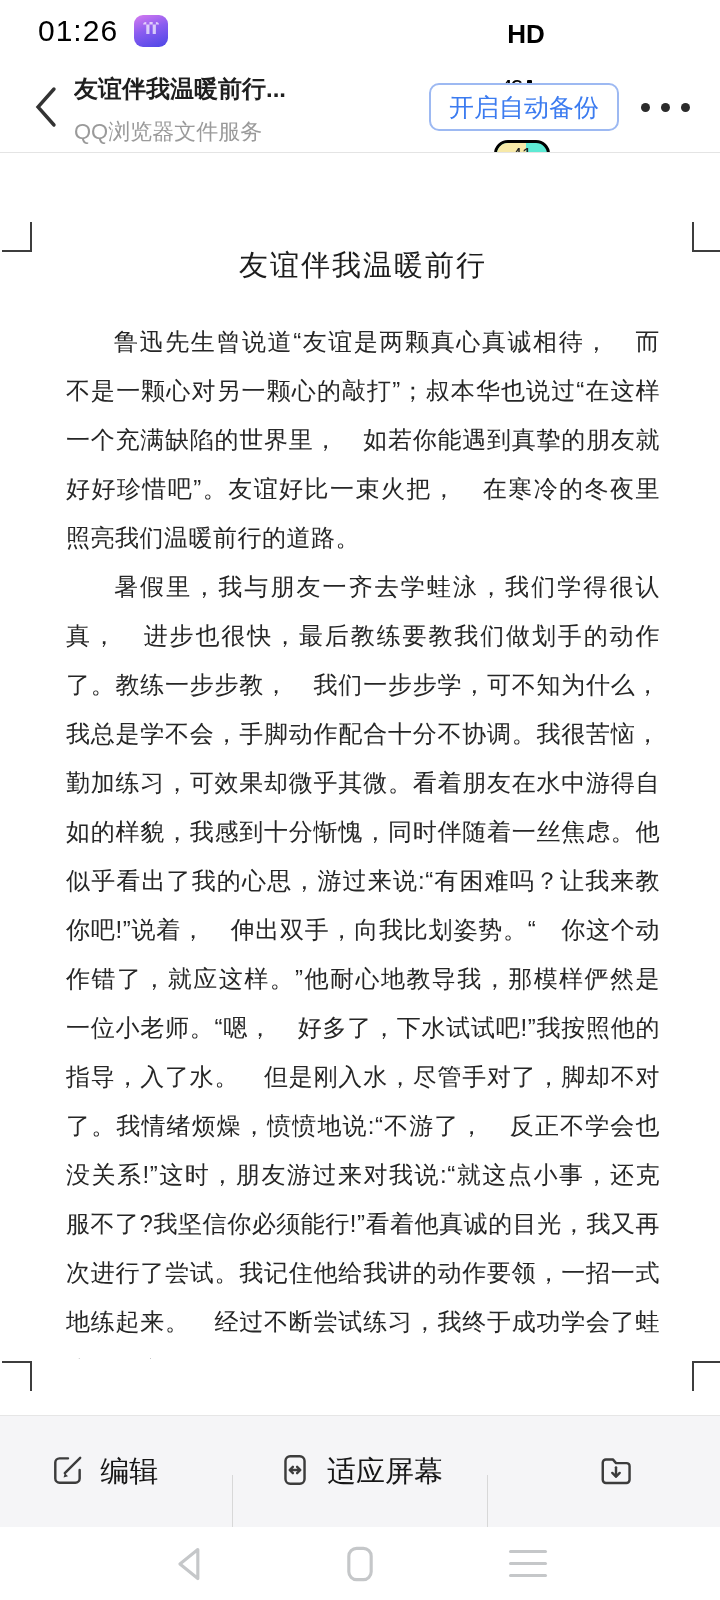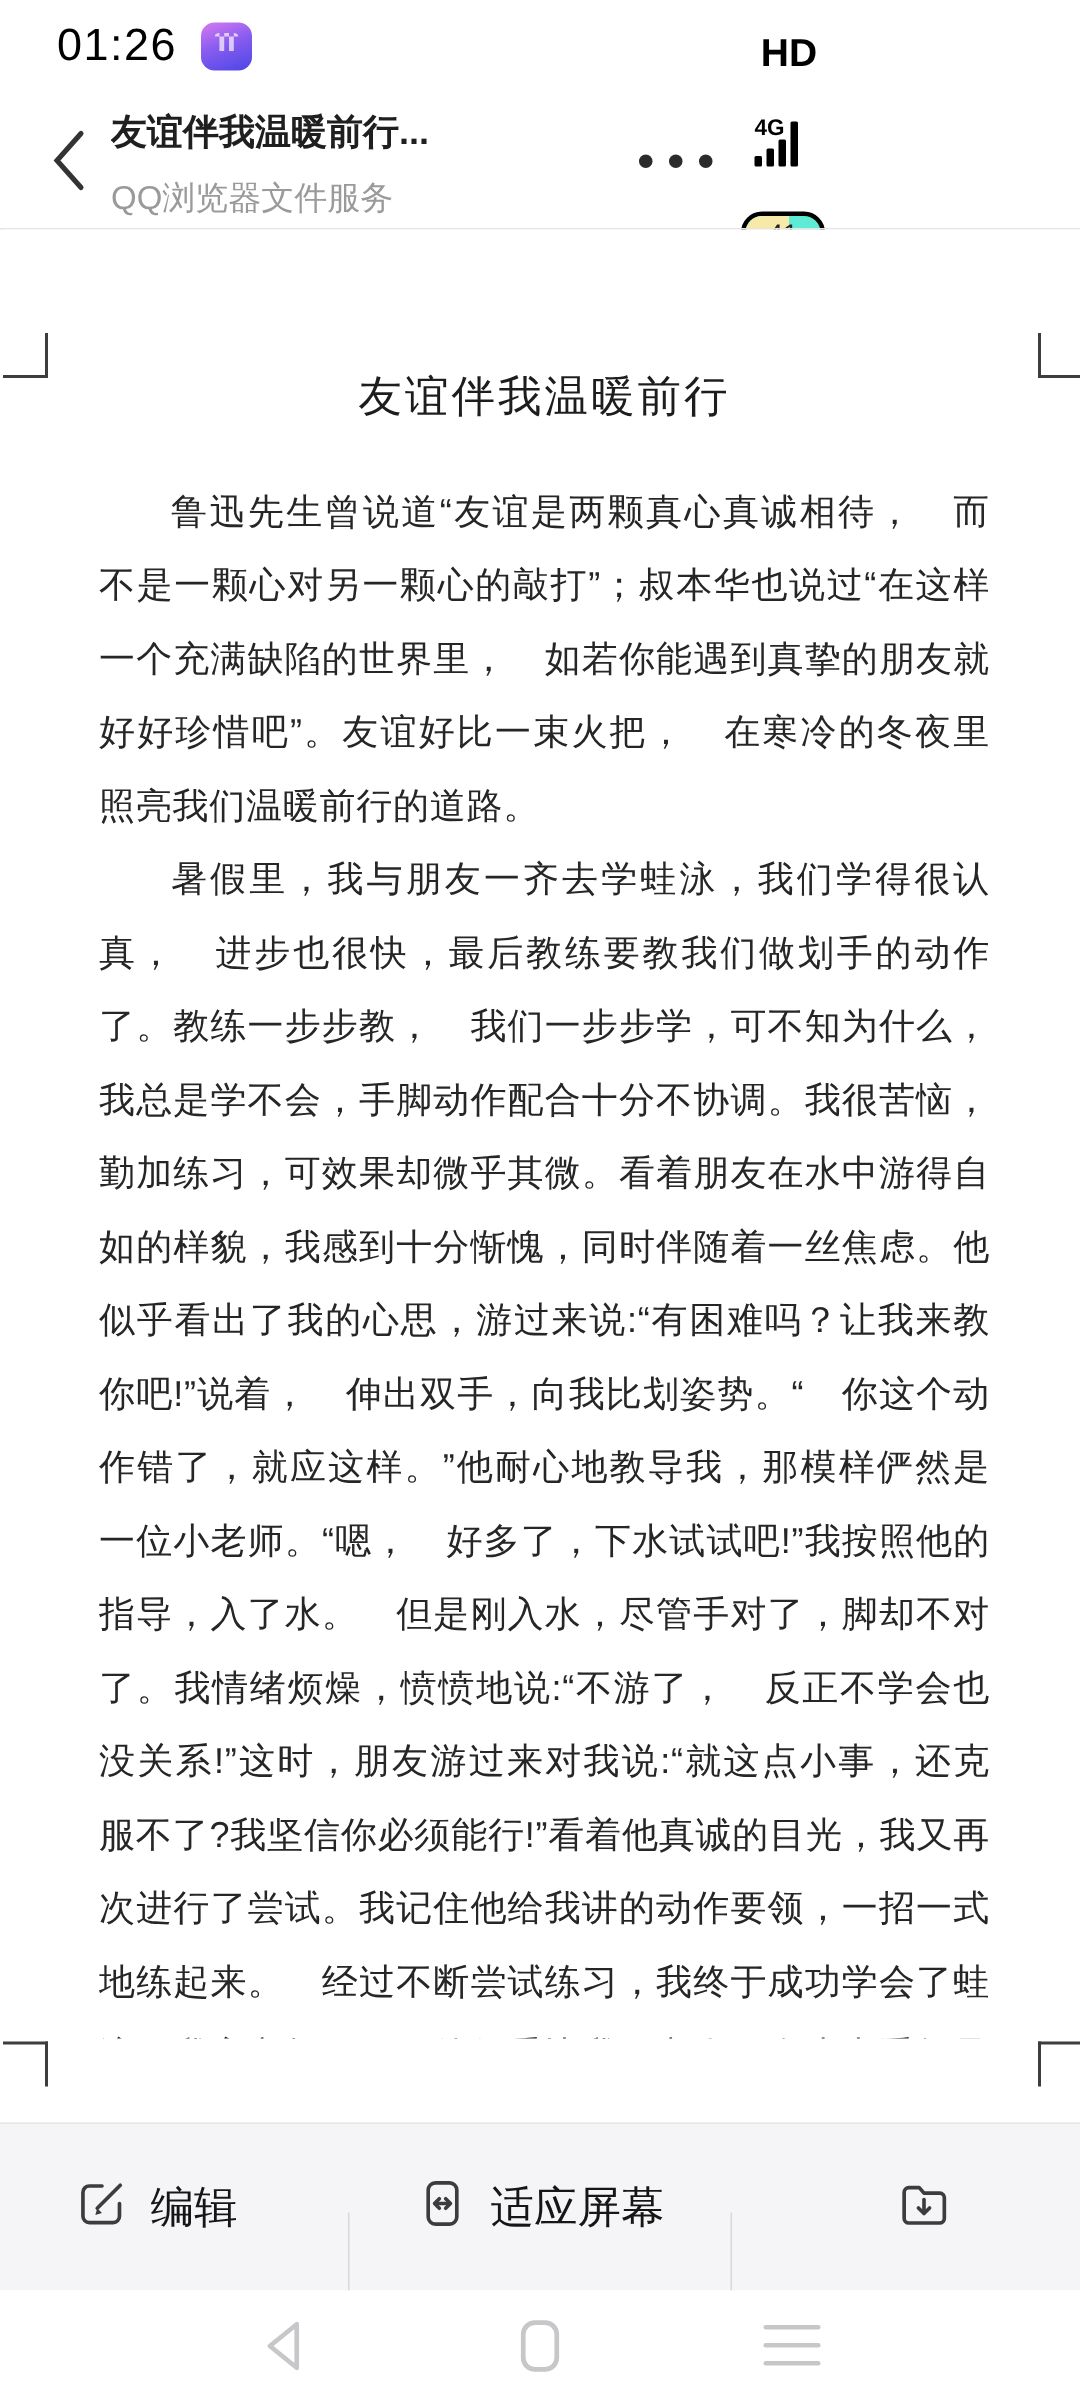--- a/index.html
+++ b/index.html
@@ -158,20 +158,21 @@
   <div class="header">
     <div class="hdr-back">
       <svg width="26" height="46" viewBox="0 0 26 46" fill="none" stroke="#333" stroke-width="3.4" stroke-linecap="round">
         <path d="M21 5 L5 23 L21 41"></path>
       </svg>
     </div>
     <div class="hdr-titles">
       <div class="hdr-title">友谊伴我温暖前行...</div>
       <div class="hdr-subtitle">QQ浏览器文件服务</div>
     </div>
+    <button class="backup-btn">开启自动备份</button>
     <div class="hdr-more">
       <i></i>
         <i></i>
         <i></i>
     </div>
   </div>
   <div class="hdr-divider"></div>
 
   <div class="doc-page">
     <div class="doc-clip">

